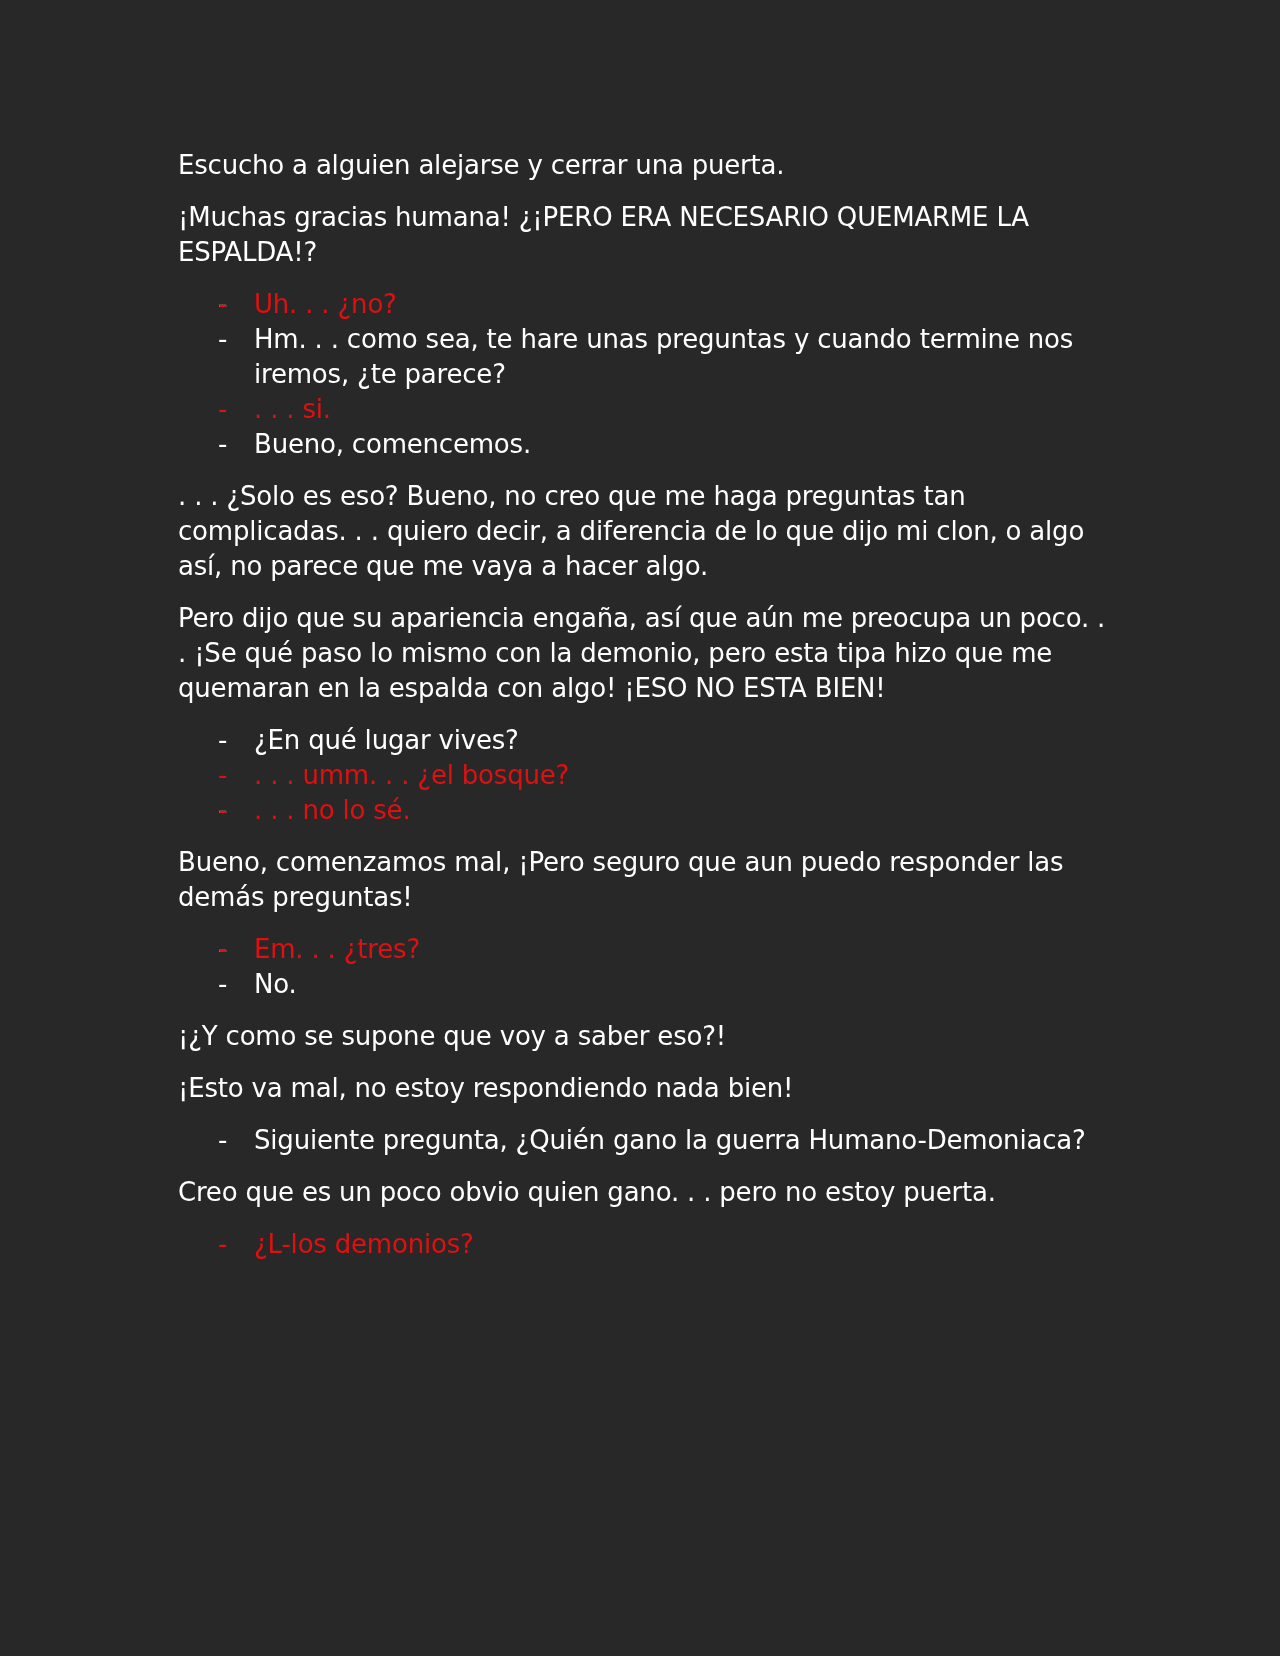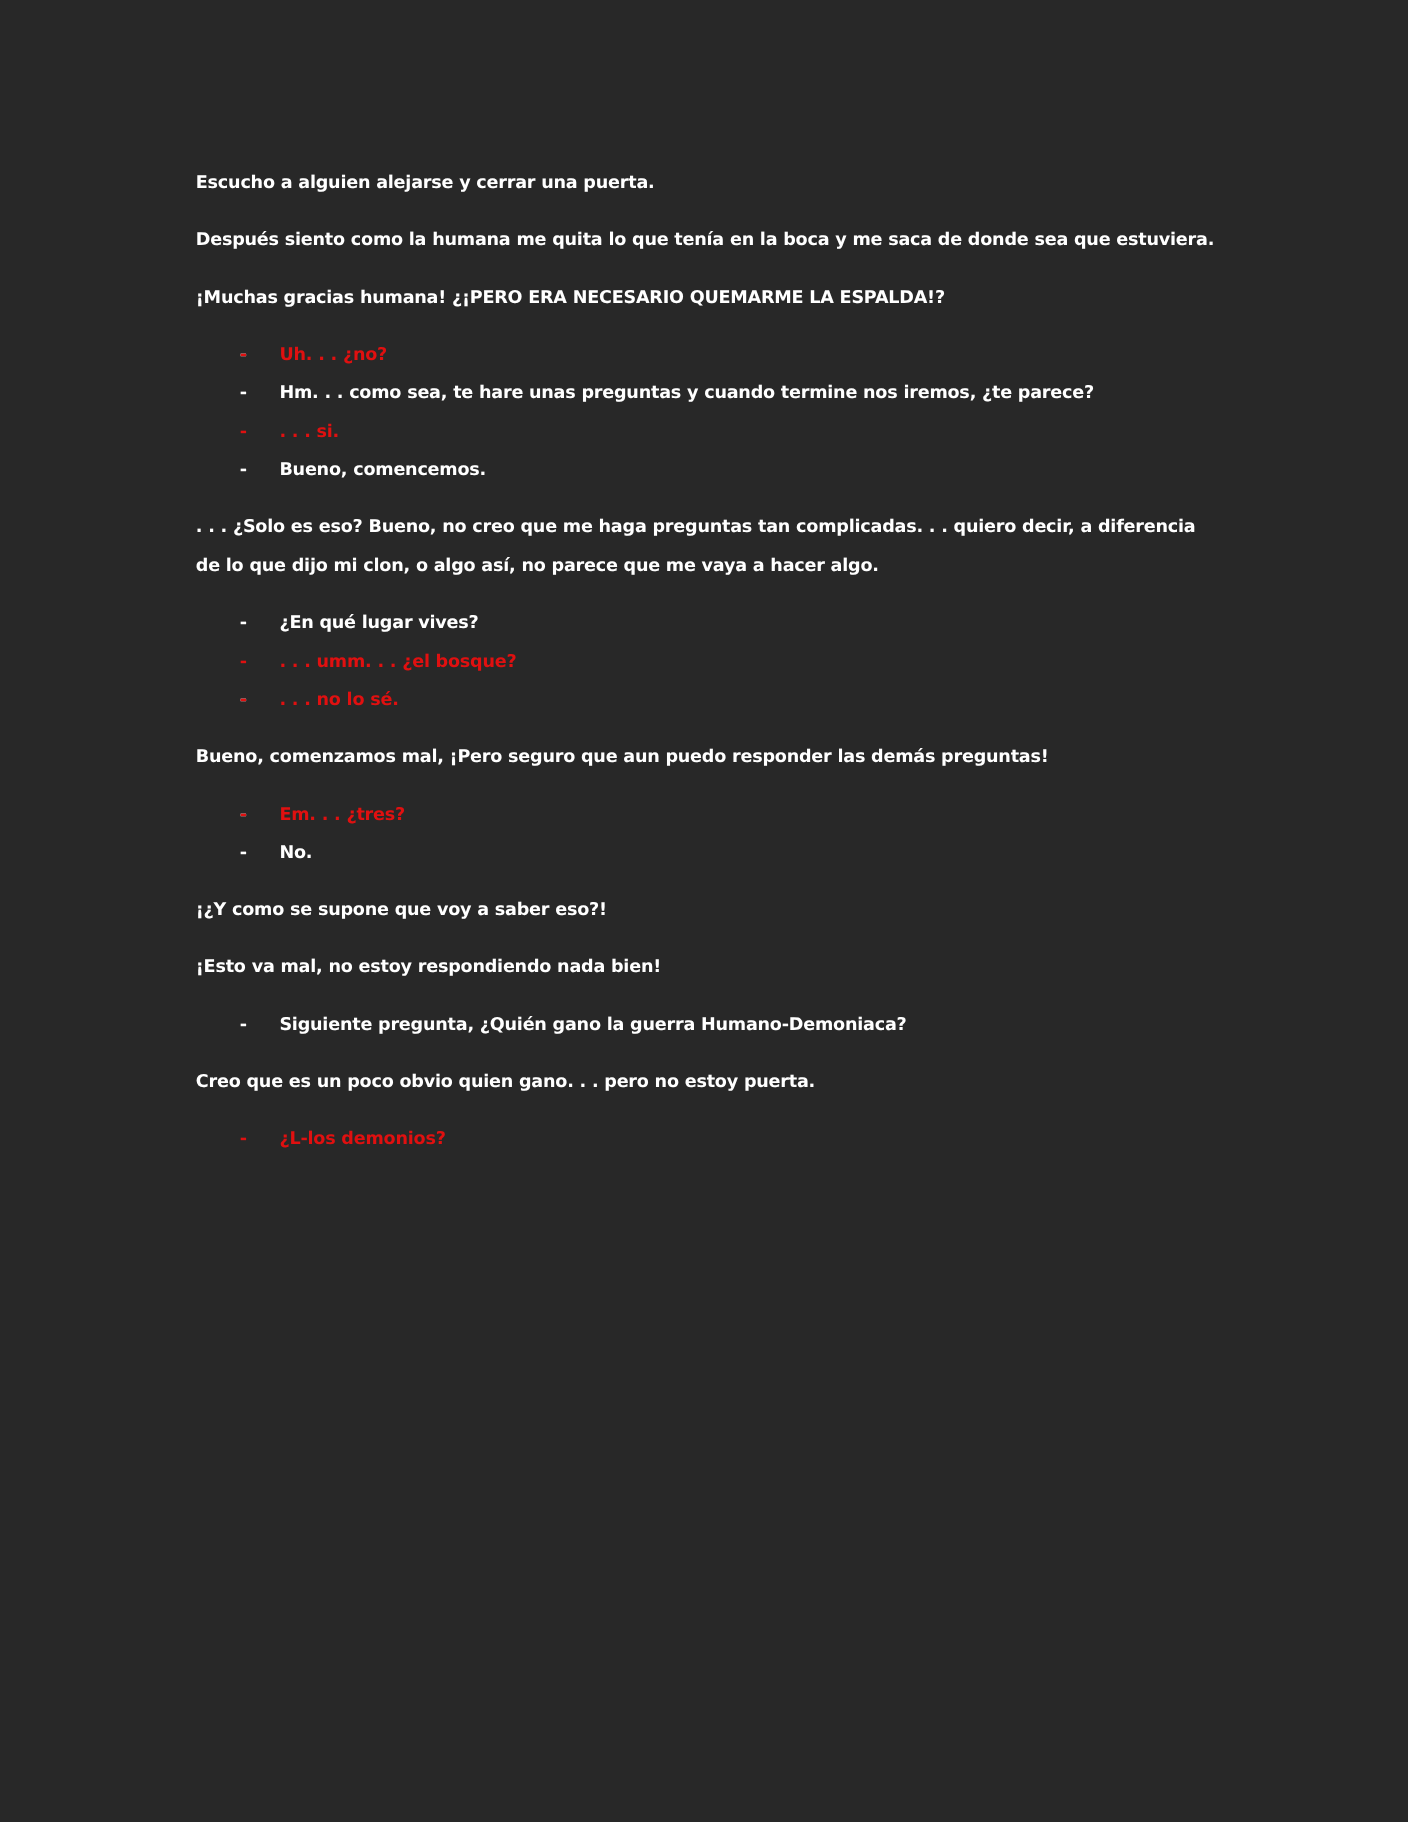--- a/index.html
+++ b/index.html
@@ -9,24 +9,23 @@
       background: #282828;
       overflow: hidden;
       font-family: "DejaVu Sans", sans-serif;
       color: #ffffff;
     }
     .page {
       position: absolute;
       left: 178px;
       top: 148px;
       width: 930px;
-      font-size: 16px;
+      font-size: 26px;
       line-height: 35px;
       letter-spacing: -0.2px;
-      font-weight: bold;
     }
     p.para {
       margin: 0 0 17px 0;
     }
     ul.dialog {
       list-style: none;
       margin: 0 0 17px 0;
       padding: 0;
     }
     ul.dialog li {
@@ -40,32 +39,32 @@
       top: 0;
     }
     ul.dialog li.red { color: #e01010; }
     ul.dialog li.white { color: #ffffff; }
   </style>
 </head>
 <body>
 
 <div class="page">
   <p class="para">Escucho a alguien alejarse y cerrar una puerta.</p>
-  <p class="para">Después siento como la humana me quita lo que tenía en la boca y me saca de donde sea que estuviera.</p>
   <p class="para">¡Muchas gracias humana! ¿¡PERO ERA NECESARIO QUEMARME LA ESPALDA!?</p>
 
   <ul class="dialog">
     <li class="white"><span class="dash">-</span></li>
     <li class="red"><span class="dash">-</span><span>Uh. . . ¿no?</span></li>
     <li class="white"><span class="dash">-</span><span>Hm. . . como sea, te hare unas preguntas y cuando termine nos iremos, ¿te parece?</span></li>
     <li class="red"><span class="dash">-</span><span>. . . si.</span></li>
     <li class="white"><span class="dash">-</span><span>Bueno, comencemos.</span></li>
   </ul>
 
   <p class="para">. . . ¿Solo es eso? Bueno, no creo que me haga preguntas tan complicadas. . . quiero decir, a diferencia de lo que dijo mi clon, o algo así, no parece que me vaya a hacer algo.</p>
+  <p class="para">Pero dijo que su apariencia engaña, así que aún me preocupa un poco. . . ¡Se qué paso lo mismo con la demonio, pero esta tipa hizo que me quemaran en la espalda con algo! ¡ESO NO ESTA BIEN!</p>
 
   <ul class="dialog">
     <li class="white"><span class="dash">-</span><span>¿En qué lugar vives?</span></li>
     <li class="red"><span class="dash">-</span><span>. . . umm. . . ¿el bosque?</span></li>
     <li class="white"><span class="dash">-</span></li>
     <li class="red"><span class="dash">-</span><span>. . . no lo sé.</span></li>
   </ul>
 
   <p class="para">Bueno, comenzamos mal, ¡Pero seguro que aun puedo responder las demás preguntas!</p>
 

